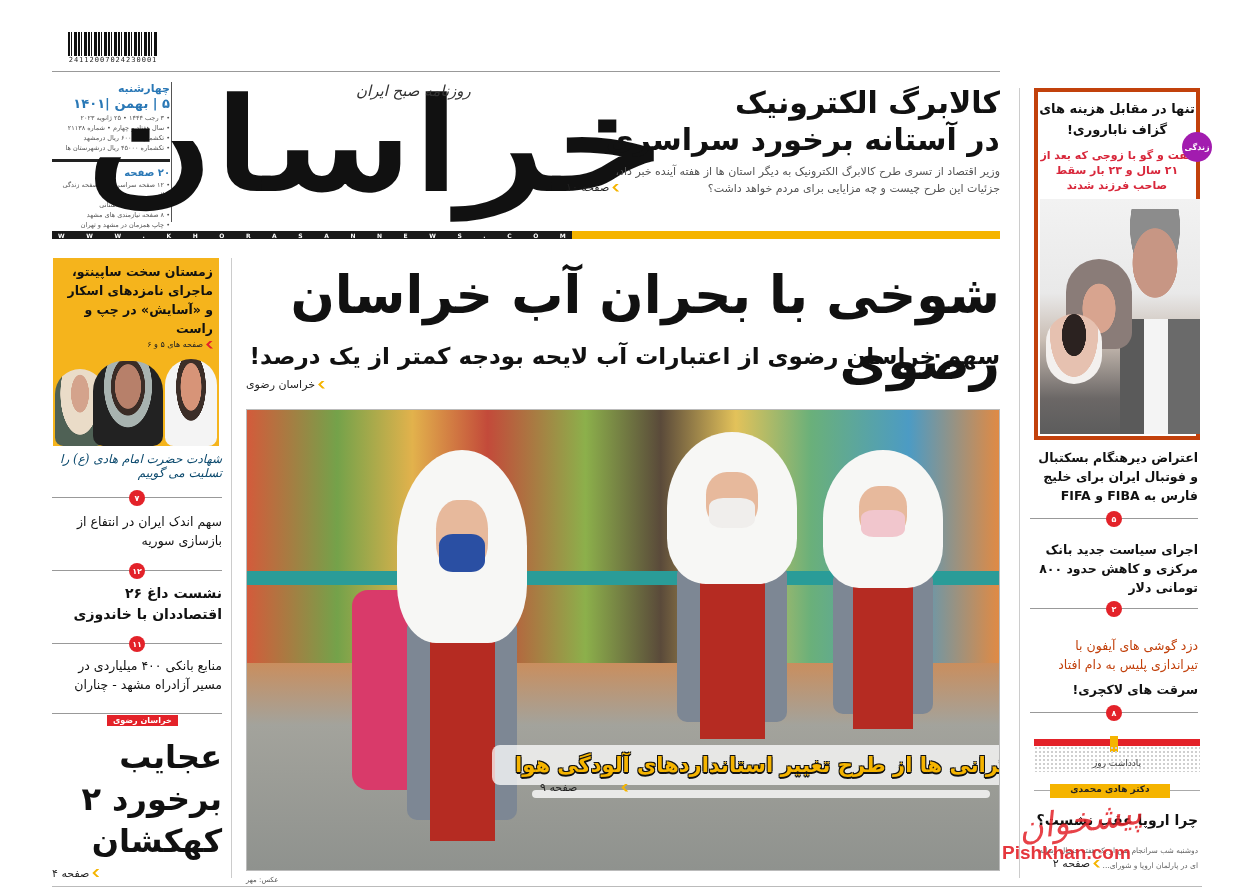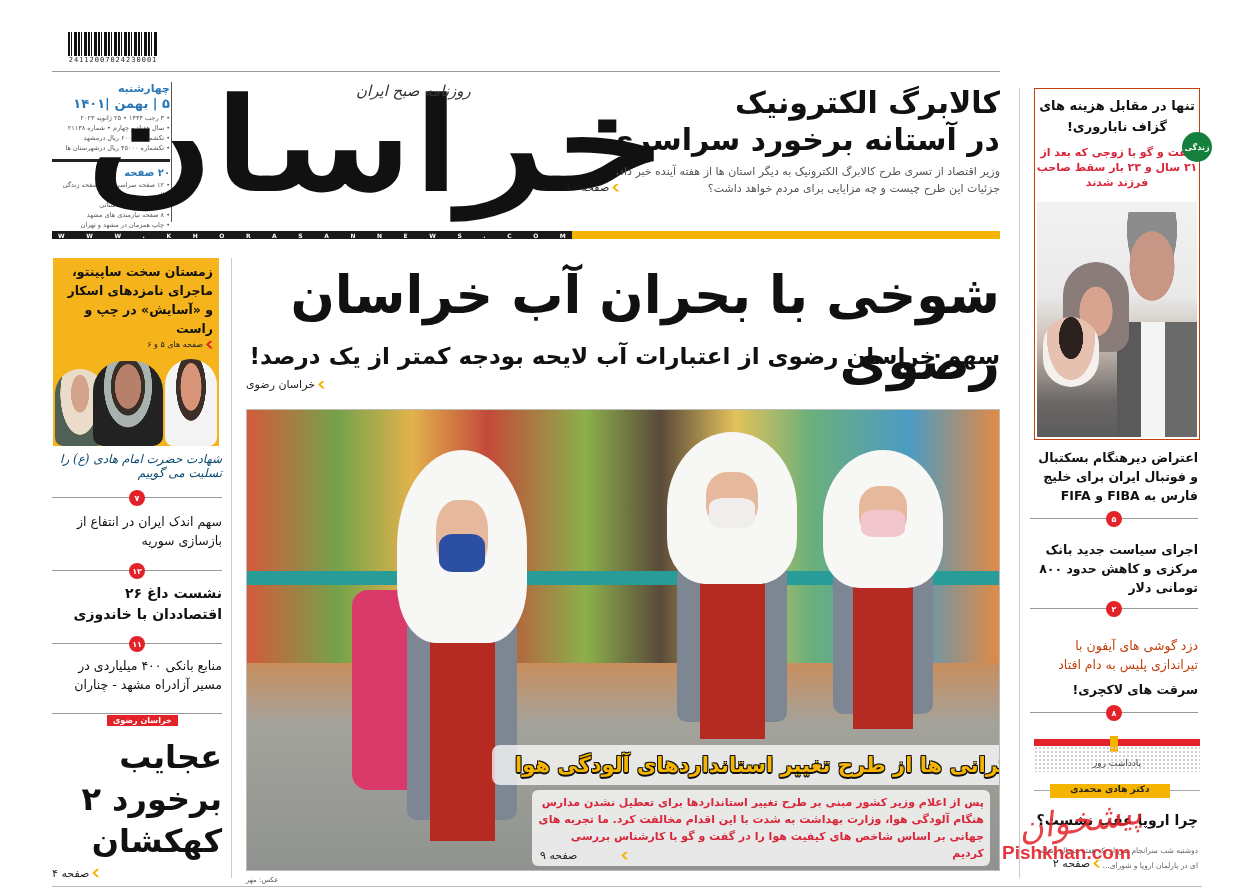--- a/index.html
+++ b/index.html
@@ -37,30 +37,30 @@
   
   .top-headline { left: 590px; top: 84px; width: 410px; text-align: right; }
   .top-headline h2 { font-size: 30px; line-height: 37px; font-weight: 900; color: #111; }
   .top-headline p { font-size: 11px; line-height: 17px; color: #555; margin-top: 5px; }
   .pageref { font-size: 11px; color: #222; display: inline-flex; align-items: center; gap: 3px; }
   .pageref .arrow { width: 7px; height: 8px; background: #f5b400; clip-path: polygon(100% 0, 40% 50%, 100% 100%, 60% 100%, 0 50%, 60% 0); }
   .top-headline .pageref { position: absolute; left: -24px; bottom: 3px; }
 
   
   .rcol-border { left: 1019px; top: 88px; width: 1px; height: 790px; background: #ccc; }
-  .rbox { left: 1034px; top: 88px; width: 166px; height: 352px; border: 1px solid #c2410c; text-align: center; }
+  .rbox { left: 1034px; top: 88px; width: 166px; height: 352px; border: 4px solid #c2410c; text-align: center; }
   .rbox h3 { font-size: 13px; line-height: 21px; margin-top: 6px; color: #111; font-weight: bold; }
   .rbox .sub { font-size: 11px; line-height: 15px; color: #d8263a; font-weight: bold; margin-top: 8px; }
   .rbox .photo { position: absolute; left: 2px; bottom: 2px; width: 160px; height: 235px; background: linear-gradient(180deg, #f2f2f2 0%, #e9e9e9 40%, #c9bdb3 60%, #6b6766 85%, #5c5c5c 100%); overflow: hidden; }
   .photo .man-head { position: absolute; right: 10px; top: 10px; width: 70px; height: 90px; background: radial-gradient(ellipse at 50% 60%, #c79684 0 45%, transparent 46%), radial-gradient(ellipse at 50% 20%, #8c8c8c 0 50%, transparent 51%); }
   .photo .woman-head { position: absolute; left: 26px; top: 60px; width: 66px; height: 90px; border-radius: 40px 40px 20px 20px; background: radial-gradient(ellipse at 50% 55%, #d8a48f 0 35%, #8a7c78 36% 100%); }
   .photo .baby { position: absolute; left: 6px; top: 115px; width: 56px; height: 70px; border-radius: 30px; background: radial-gradient(ellipse at 50% 30%, #2b2220 0 30%, #e6c1b0 31% 60%, #f3f0ee 61%); }
   .photo .suit { position: absolute; right: 0; top: 120px; width: 80px; height: 120px; background: linear-gradient(90deg, #5a5a5a 0 30%, #f4f4f4 30% 60%, #6a6a6a 60%); }
 
-  .badge-round { left: 1182px; top: 132px; width: 30px; height: 30px; border-radius: 50%; background: #15803d; color: #fff; font-size: 8px; font-weight: bold; display: flex; align-items: center; justify-content: center; }
+  .badge-round { left: 1182px; top: 132px; width: 30px; height: 30px; border-radius: 50%; background: #a21caf; color: #fff; font-size: 8px; font-weight: bold; display: flex; align-items: center; justify-content: center; }
 
   .rnews { left: 1030px; width: 168px; text-align: right; font-size: 12.5px; line-height: 19px; font-weight: bold; color: #111; }
   .divnum { height: 16px; position: relative; }
   .divnum::before { content: ""; position: absolute; left: 0; right: 0; top: 7px; height: 1px; background: #999; }
   .divnum span { position: absolute; left: 50%; top: 0; transform: translateX(-50%); width: 16px; height: 16px; border-radius: 50%; background: #e32229; color: #fff; font-size: 8px; font-weight: bold; display: flex; align-items: center; justify-content: center; }
 
   .redbar { left: 1034px; top: 739px; width: 166px; height: 7px; background: #e32229; }
   .redbar-mark { left: 1110px; top: 736px; width: 8px; height: 16px; background: #f5b400; }
   .dotted { left: 1034px; top: 746px; width: 166px; height: 26px; background-image: radial-gradient(#cfcfcf 1px, transparent 1.2px); background-size: 4px 4px; }
   .yad-label { left: 1034px; top: 758px; width: 166px; text-align: center; font-size: 9px; color: #444; }
@@ -327,21 +327,20 @@
   <div class="girl g1">
     <div class="coat"></div>
       <div class="dress"></div>
       <div class="hijab"></div>
       <div class="face"></div>
       <div class="mask"></div>
   </div>
 
   <div class="caption-title">نگرانی ها از طرح تغییر استانداردهای آلودگی هوا</div>
   <div class="caption-body">
-    <span>پس از اعلام وزیر کشور مبنی بر طرح تغییر استانداردها برای تعطیل نشدن مدارس هنگام آلودگی هوا، وزارت بهداشت به شدت با این اقدام مخالفت کرد. ما تجربه های جهانی بر اساس شاخص های کیفیت هوا را در گفت و گو با کارشناس بررسی کردیم</span>
     <span class="pageref">
       <span class="arrow"></span>
       <span>صفحه ۹</span>
     </span>
   </div>
 </div>
 <div class="abs photo-credit">عکس: مهر</div>
 <div class="abs bottom-rule"></div>
 
 </body></html>

